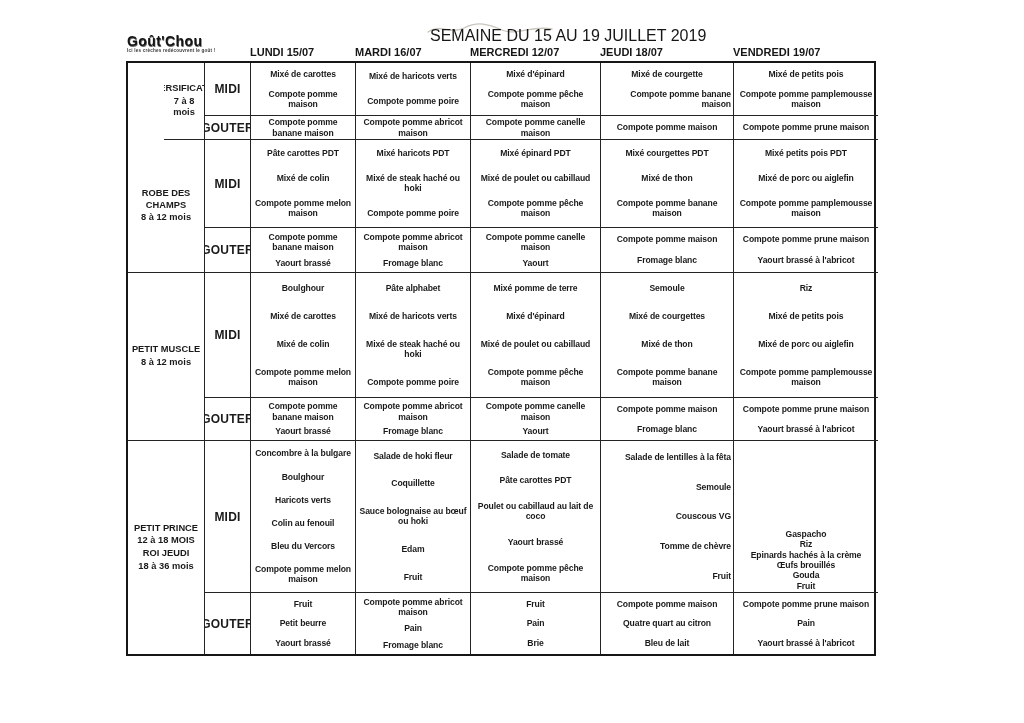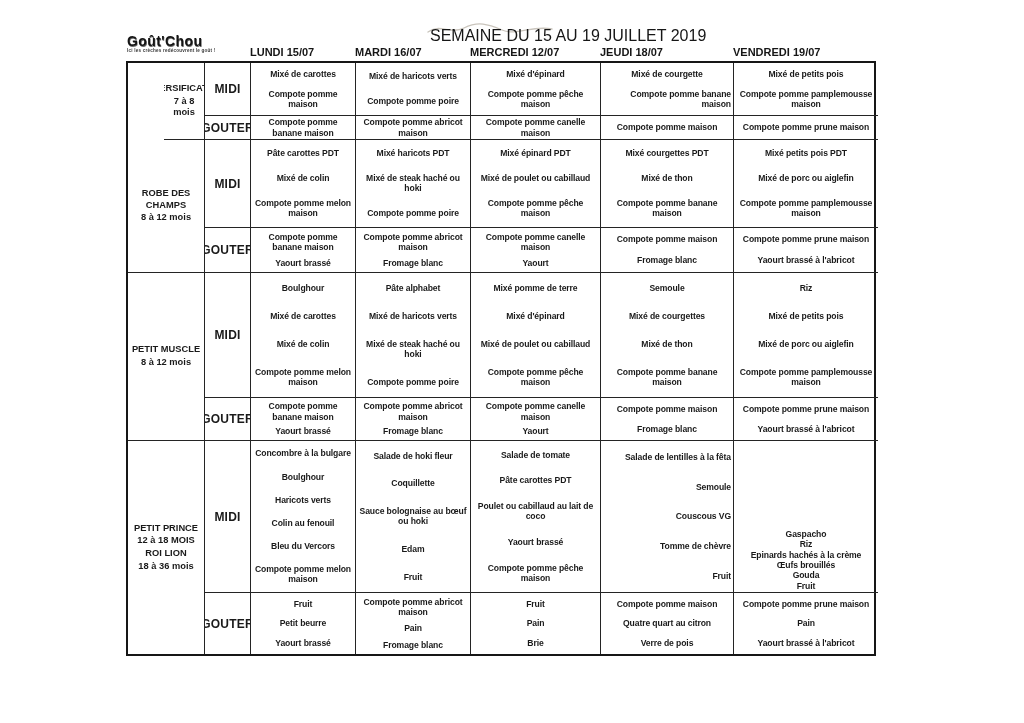--- a/index.html
+++ b/index.html
@@ -223,21 +223,21 @@
         <div class="dish">Compote pomme maison</div>
         <div class="dish">Fromage blanc</div>
       </div>
       <div class="cell day-cell no-r" style="grid-area: 6 / 7;">
         <div class="dish">Compote pomme prune maison</div>
         <div class="dish">Yaourt brassé à l'abricot</div>
       </div>
       <div class="cell label-cell no-b" style="grid-area: 7 / 1 / span 2;">
         <div class="name-line">PETIT PRINCE</div>
         <div class="name-line">12 à 18 MOIS</div>
-        <div class="name-line">ROI LION</div>
+        <div class="name-line">ROI JEUDI</div>
         <div class="name-line">18 à 36 mois</div>
       </div>
       <div class="cell meal-cell" style="grid-area: 7 / 2;">
         <div class="meal-label">MIDI</div>
       </div>
       <div class="cell day-cell" style="grid-area: 7 / 3;">
         <div class="dish">Concombre à la bulgare</div>
         <div class="dish">Boulghour</div>
         <div class="dish">Haricots verts</div>
         <div class="dish">Colin au fenouil</div>
@@ -287,21 +287,21 @@
         <div class="dish">Fromage blanc</div>
       </div>
       <div class="cell day-cell no-b" style="grid-area: 8 / 5;">
         <div class="dish">Fruit</div>
         <div class="dish">Pain</div>
         <div class="dish">Brie</div>
       </div>
       <div class="cell day-cell no-b" style="grid-area: 8 / 6;">
         <div class="dish">Compote pomme maison</div>
         <div class="dish">Quatre quart au citron</div>
-        <div class="dish">Verre de pois</div>
+        <div class="dish">Bleu de lait</div>
       </div>
       <div class="cell day-cell no-r no-b" style="grid-area: 8 / 7;">
         <div class="dish">Compote pomme prune maison</div>
         <div class="dish">Pain</div>
         <div class="dish">Yaourt brassé à l'abricot</div>
       </div>
     </div>
 
 </div>
 

